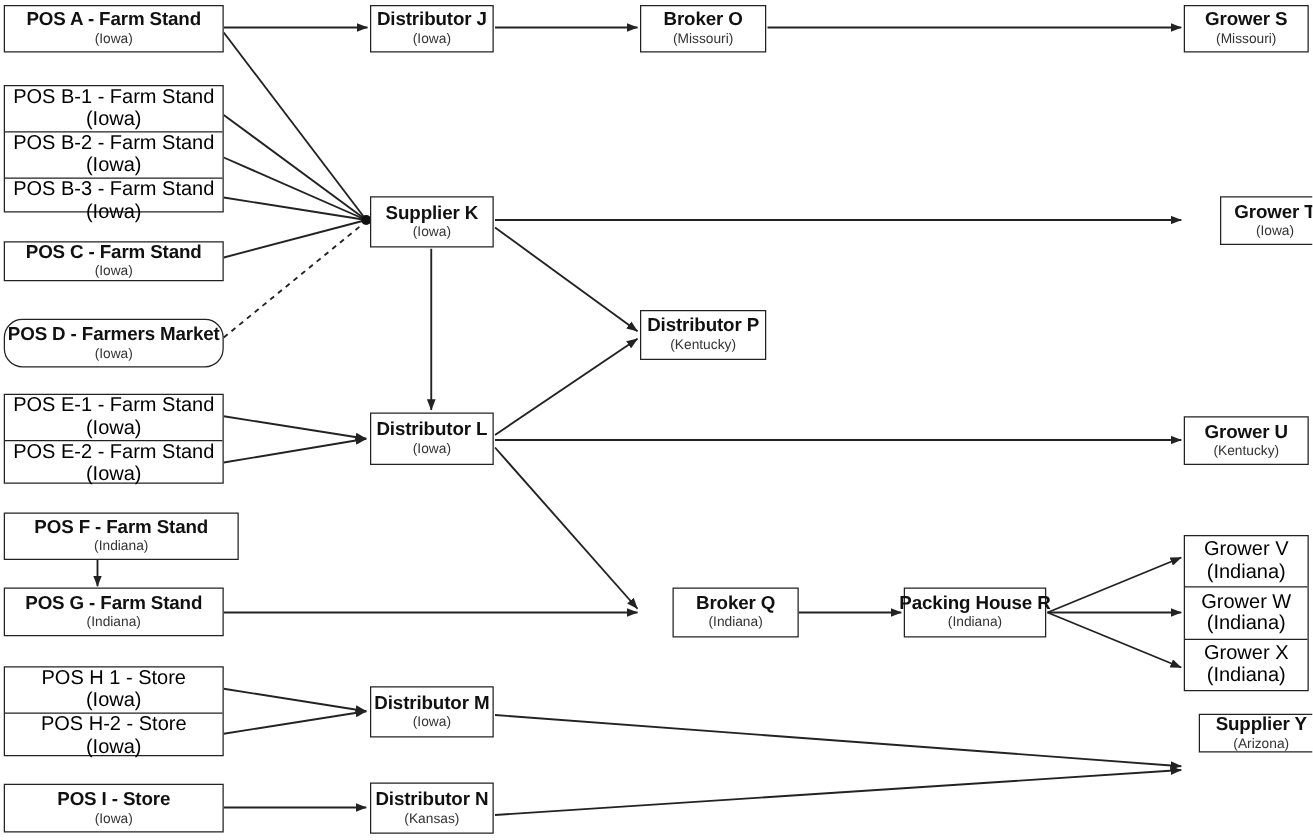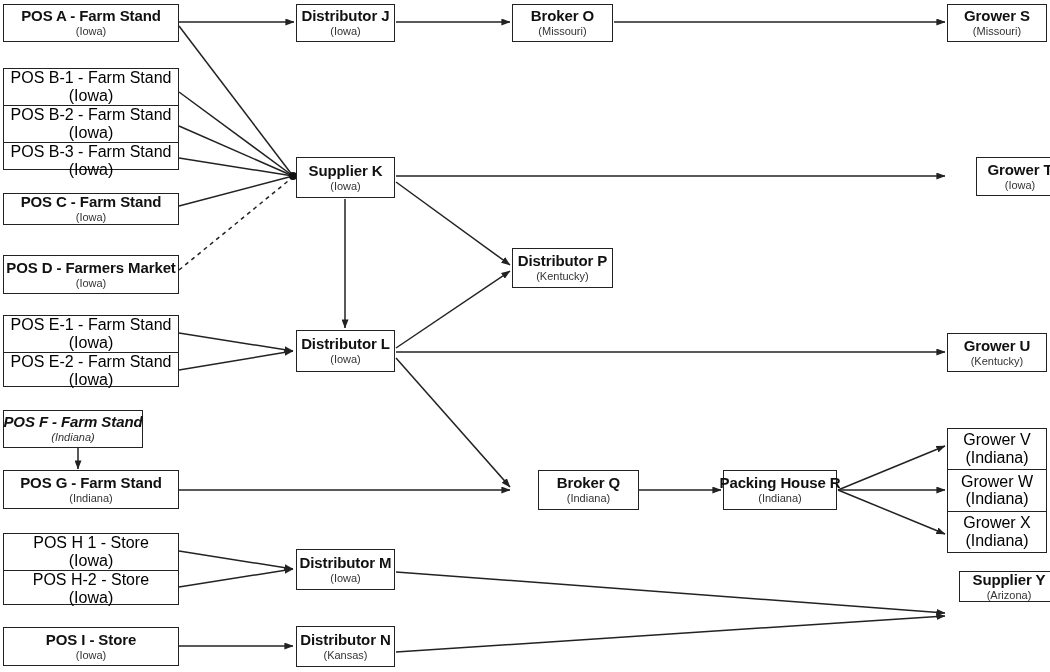--- a/index.html
+++ b/index.html
@@ -147,37 +147,37 @@
       <div class="nm">POS B-3 - Farm Stand</div>
       <div class="loc">(Iowa)</div>
     </div>
   </div>
 
   <div class="node" style="left:3px;top:193px;width:176px;height:32px;">
     <div class="nm">POS C - Farm Stand</div>
     <div class="loc">(Iowa)</div>
   </div>
 
-  <div class="node" style="left:3px;top:255px;width:176px;height:39px;">
+  <div class="node" style="left:3px;top:255px;width:176px;height:39px;border-radius:15px;">
     <div class="nm">POS D - Farmers Market</div>
     <div class="loc">(Iowa)</div>
   </div>
 
   <div class="stack" style="left:3px;top:315px;width:176px;height:72px;">
     <div class="cell">
       <div class="nm">POS E-1 - Farm Stand</div>
       <div class="loc">(Iowa)</div>
     </div>
     <div class="cell">
       <div class="nm">POS E-2 - Farm Stand</div>
       <div class="loc">(Iowa)</div>
     </div>
   </div>
 
-  <div class="node" style="left:3px;top:410px;width:140px;height:38px;font-style:italic;">
+  <div class="node" style="left:3px;top:410px;width:188px;height:38px;">
     <div class="nm">POS F - Farm Stand</div>
     <div class="loc">(Indiana)</div>
   </div>
 
   <div class="node" style="left:3px;top:470px;width:176px;height:39px;">
     <div class="nm">POS G - Farm Stand</div>
     <div class="loc">(Indiana)</div>
   </div>
 
   <div class="stack" style="left:3px;top:533px;width:176px;height:72px;">

